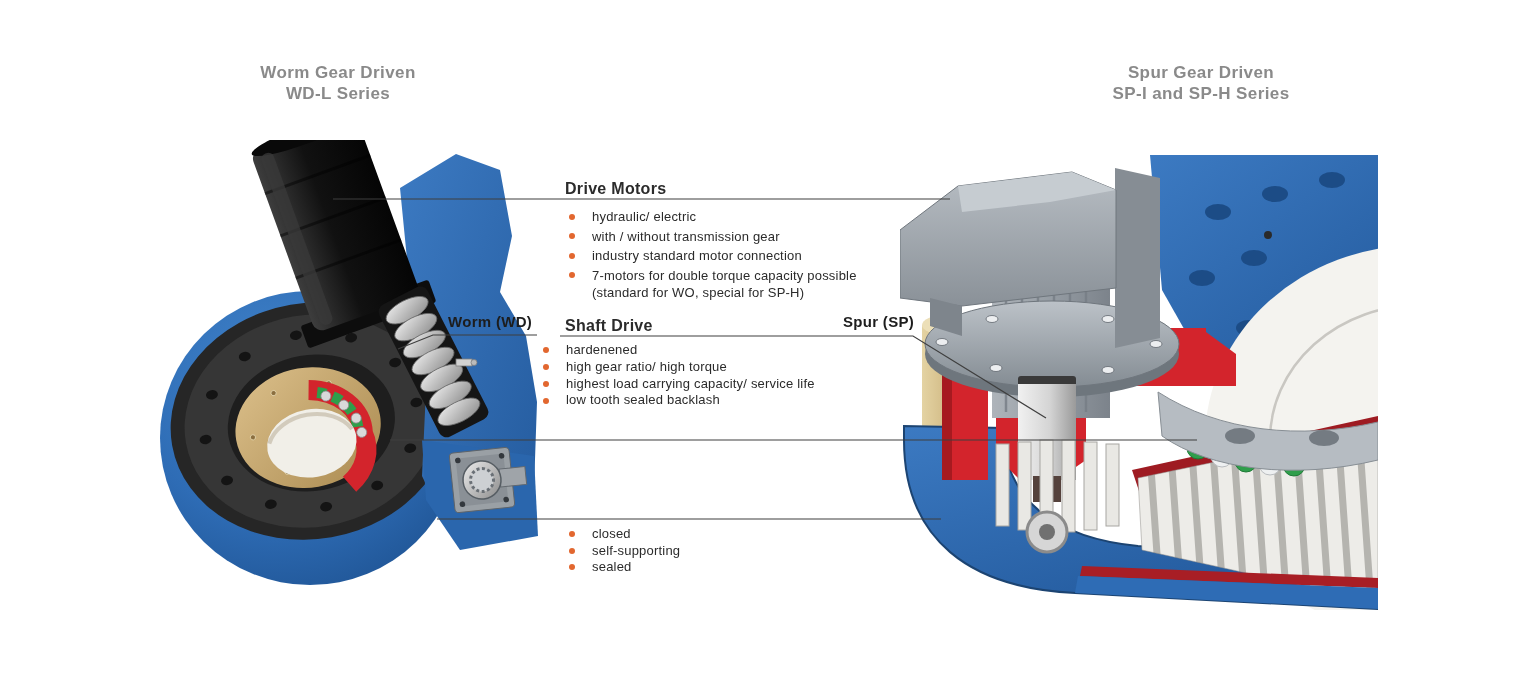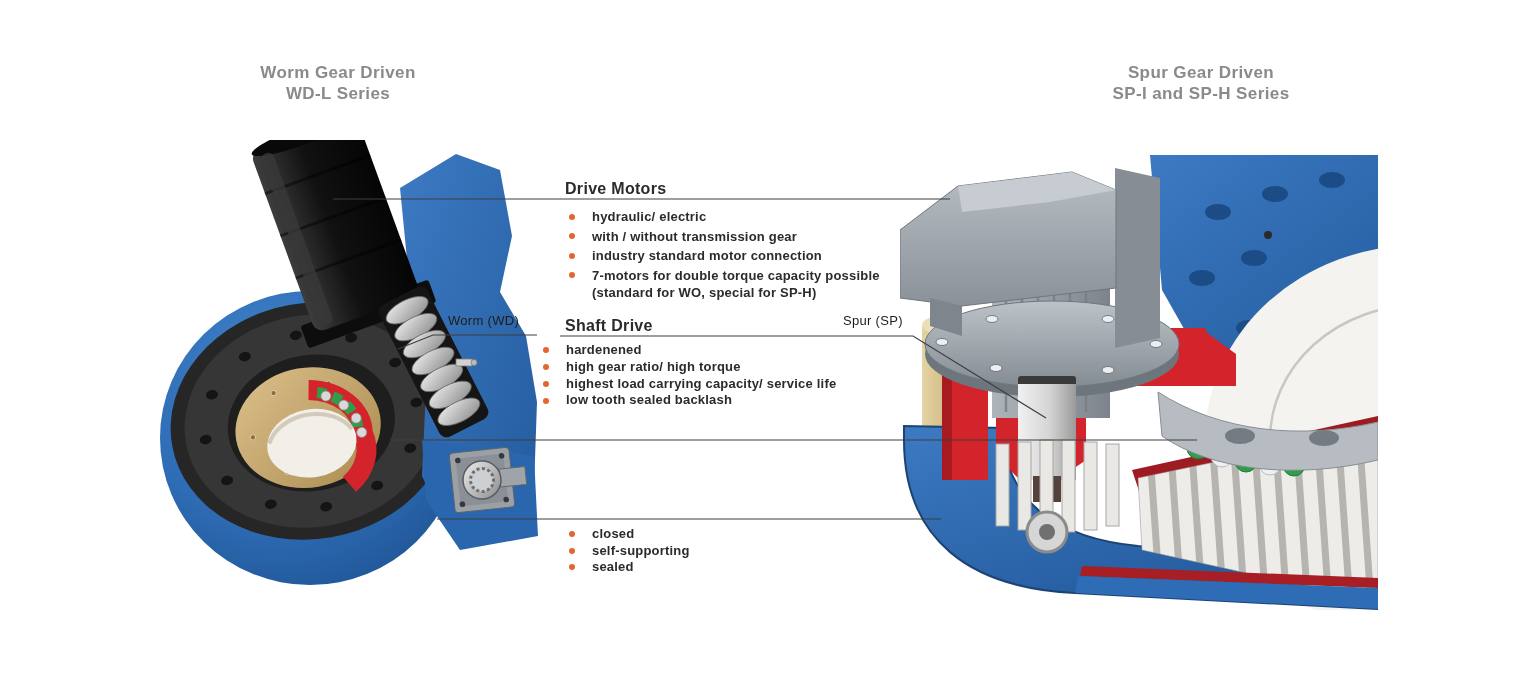--- a/index.html
+++ b/index.html
@@ -12,33 +12,33 @@
     color:#8a8a8a;font-weight:bold;font-size:17px;line-height:21px;letter-spacing:.4px;
   }
   .illu{position:absolute;}
   .leaders{position:absolute;left:0;top:0;z-index:5;pointer-events:none;}
   .section{position:absolute;z-index:6;width:420px;}
   .sec-title{
     color:#2b2b2b;font-weight:bold;font-size:16px;letter-spacing:.3px;
   }
   .bullets{position:absolute;list-style:none;margin:0;padding:0;width:420px;}
   .bullets li{
-    position:relative;padding-left:27px;color:#2b2b2b;font-weight:bold;font-size:13px;
+    position:relative;padding-left:27px;color:#2b2b2b;font-weight:normal;font-size:13px;
     letter-spacing:.2px;
   }
   .g1 li{line-height:19.5px;}
   .g2 li,.g3 li{line-height:16.8px;}
   .g4 li{line-height:16.6px;}
   .bullets li .dot{
     position:absolute;left:4px;top:50%;margin-top:-3px;width:6px;height:6px;border-radius:50%;
     background:#e2672f;
   }
   .bullets li.cont{line-height:16.5px;}
   .part-label{
-    position:absolute;z-index:6;color:#1d1d1d;font-weight:normal;font-size:13px;letter-spacing:.3px;
+    position:absolute;z-index:6;color:#1d1d1d;font-weight:bold;font-size:15px;letter-spacing:.3px;
   }
 </style>
 </head>
 <body>
 
 <div class="canvas">
 
   <div class="series-title" style="left:188px;top:62px;">
     <div>Worm Gear Driven</div>
     <div>WD-L Series</div>

